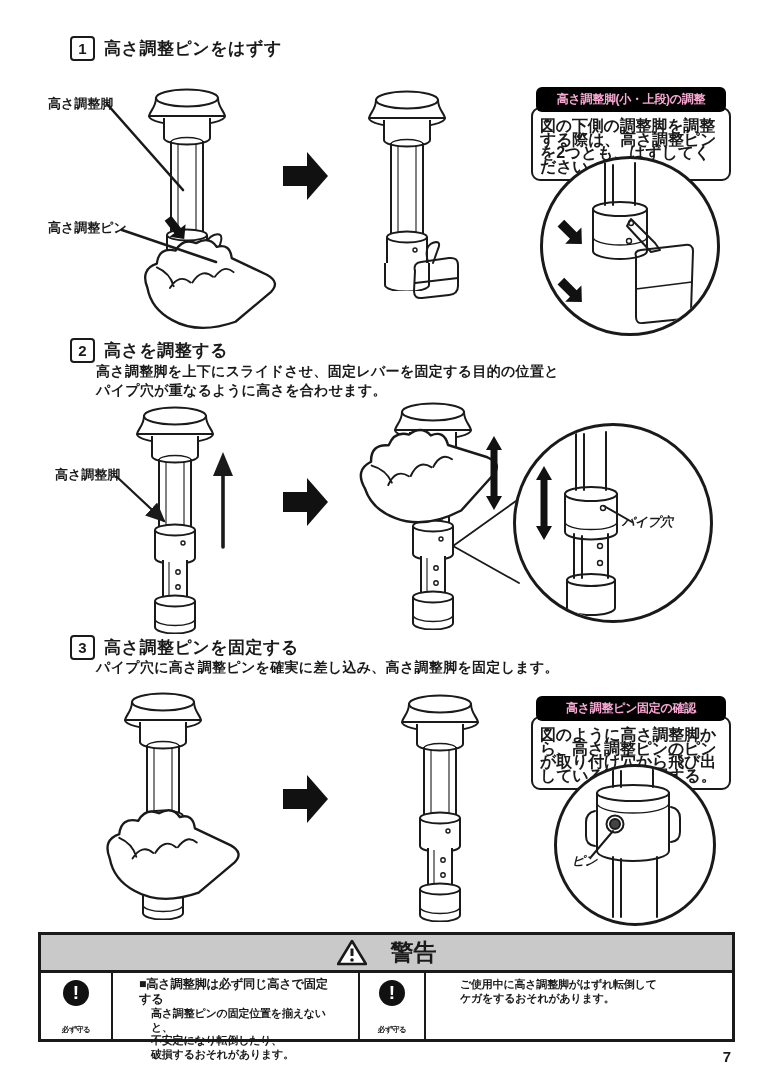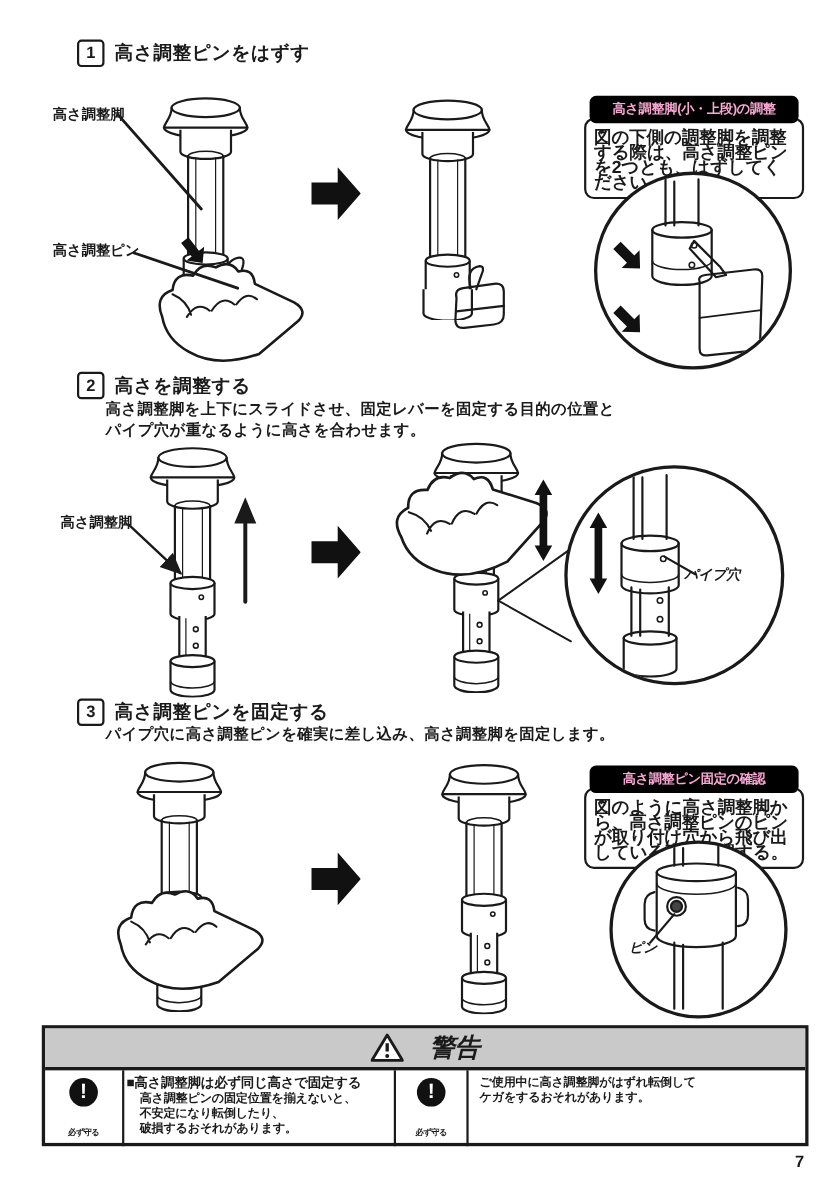--- a/index.html
+++ b/index.html
@@ -23,29 +23,29 @@
   .inset{border:3px solid #1a1a1a;border-radius:50%;background:#fff;overflow:hidden;z-index:2;}
   .inset svg{display:block;}
   .inset-label{position:absolute;font-size:12.5px;font-weight:bold;white-space:nowrap;z-index:4;font-style:italic;}
   .overlay{position:absolute;left:0;top:0;z-index:5;pointer-events:none;}
   .figsvg{position:absolute;z-index:1;}
   .handsvg{position:absolute;z-index:3;}
   
   .warn{left:38px;top:932px;width:697px;height:110px;border:3px solid #1a1a1a;background:#fff;
         box-sizing:border-box;z-index:6;}
   .warn-head{height:35px;background:#c9c9c9;border-bottom:3px solid #1a1a1a;display:flex;
-             align-items:center;justify-content:center;gap:24px;font-size:23px;font-weight:bold;font-style:italic;}
+             align-items:center;justify-content:center;gap:24px;font-size:23px;font-weight:bold;}
   .warn-body{display:flex;height:69px;}
   .warn-icon-cell{display:flex;flex-direction:column;align-items:center;justify-content:center;
                   border-right:2.5px solid #1a1a1a;box-sizing:border-box;}
   .ic1{width:72px;} .ic2{width:66px;}
   .bang{width:26px;height:26px;border-radius:50%;background:#111;color:#fff;display:flex;
         align-items:center;justify-content:center;font-size:19px;font-weight:bold;}
   .bang-label{font-size:7.5px;font-weight:bold;margin-top:19px;letter-spacing:-.5px;}
-  .warn-text-cell{box-sizing:border-box;padding:4px 2px 0;}
+  .warn-text-cell{box-sizing:border-box;padding:4px 26px 0;}
   .tc1{width:247px;border-right:2.5px solid #1a1a1a;}
   .tc2{flex:1;}
   .warn-title{font-size:12.3px;font-weight:bold;line-height:14.5px;white-space:pre-line;letter-spacing:-.3px;}
   .warn-text{font-size:11px;font-weight:bold;line-height:13.5px;white-space:pre-line;
              margin-left:12px;margin-top:1px;letter-spacing:-.2px;}
   .pagenum{font-size:15px;font-weight:bold;}
   .stroke{fill:none;stroke:#1a1a1a;stroke-width:2;stroke-linejoin:round;stroke-linecap:round;}
 </style>
 </head>
 <body>

